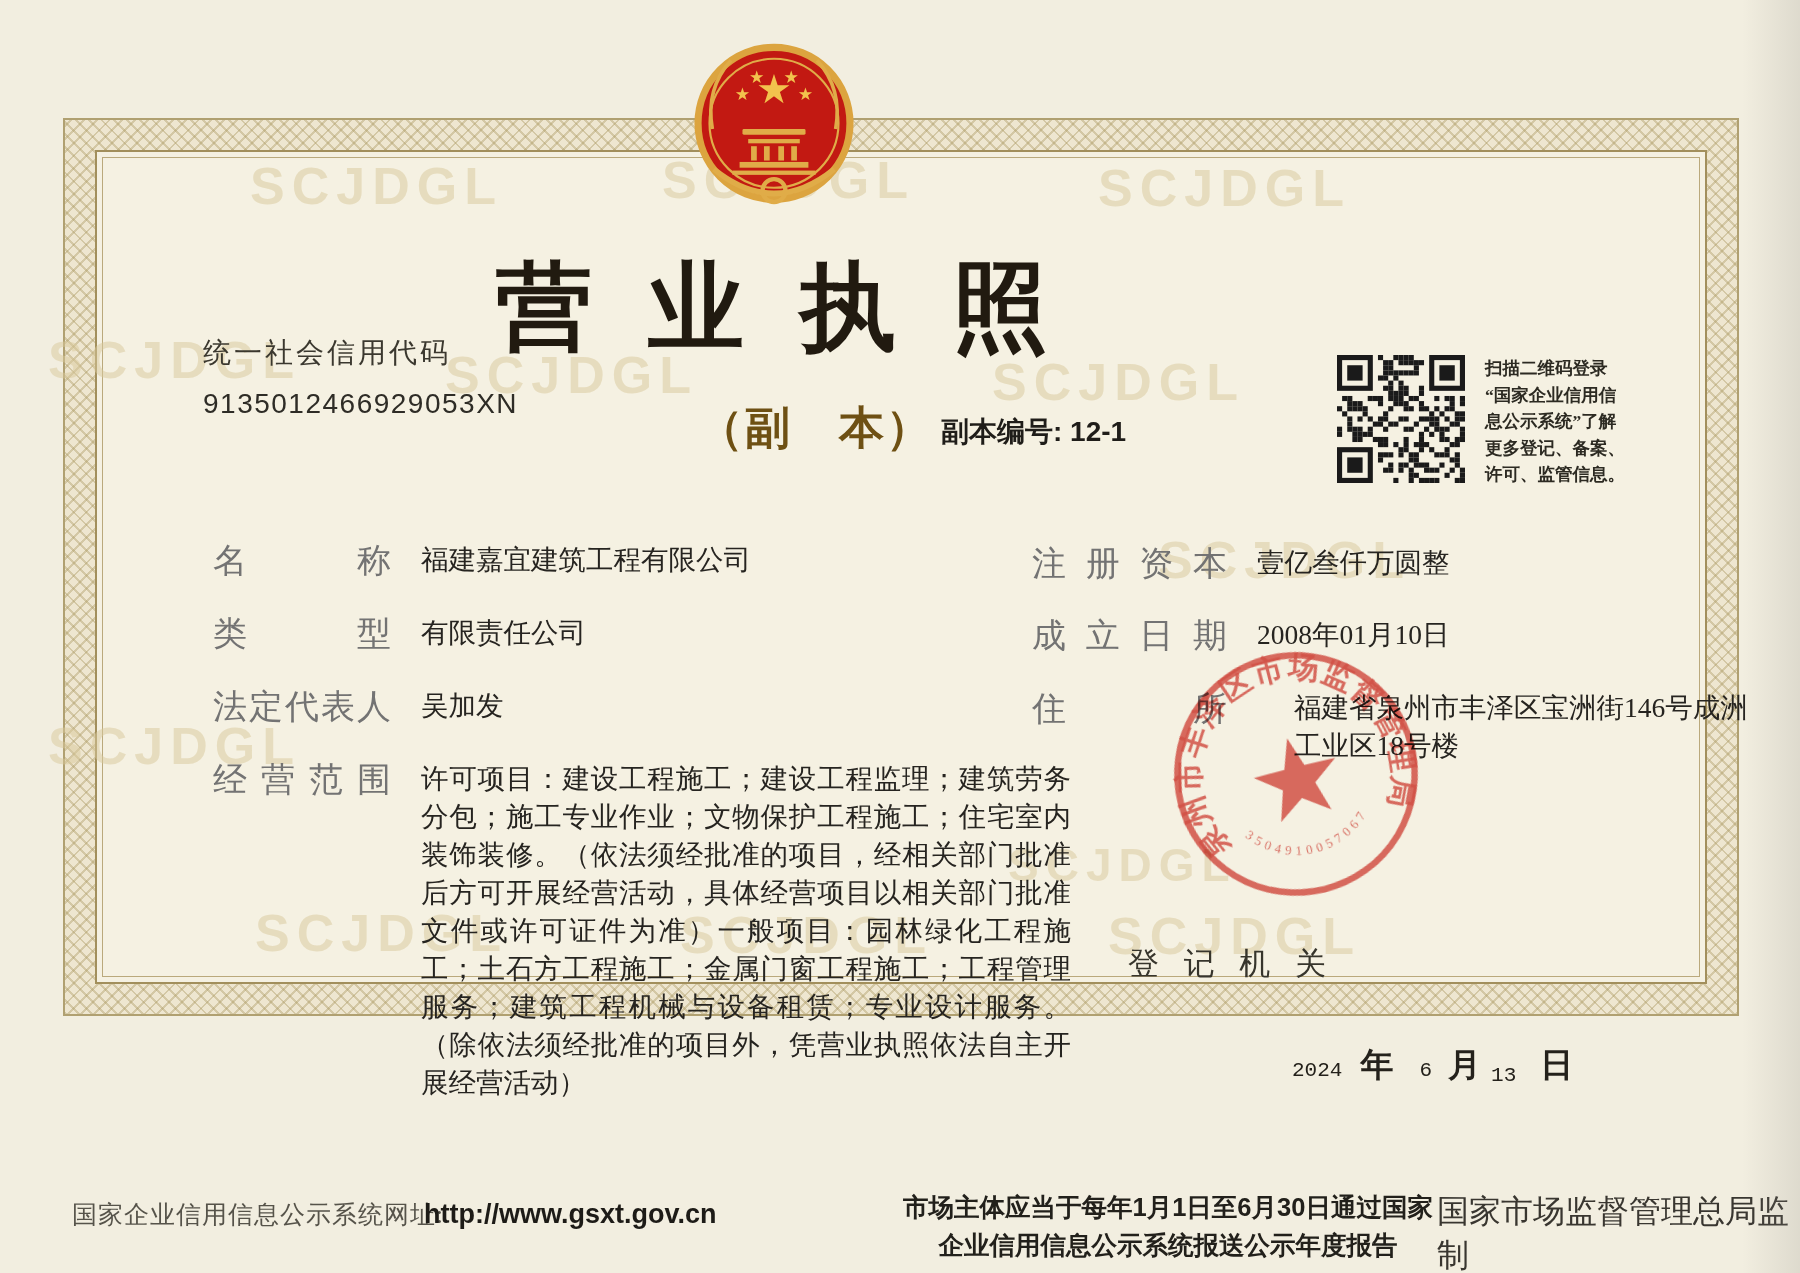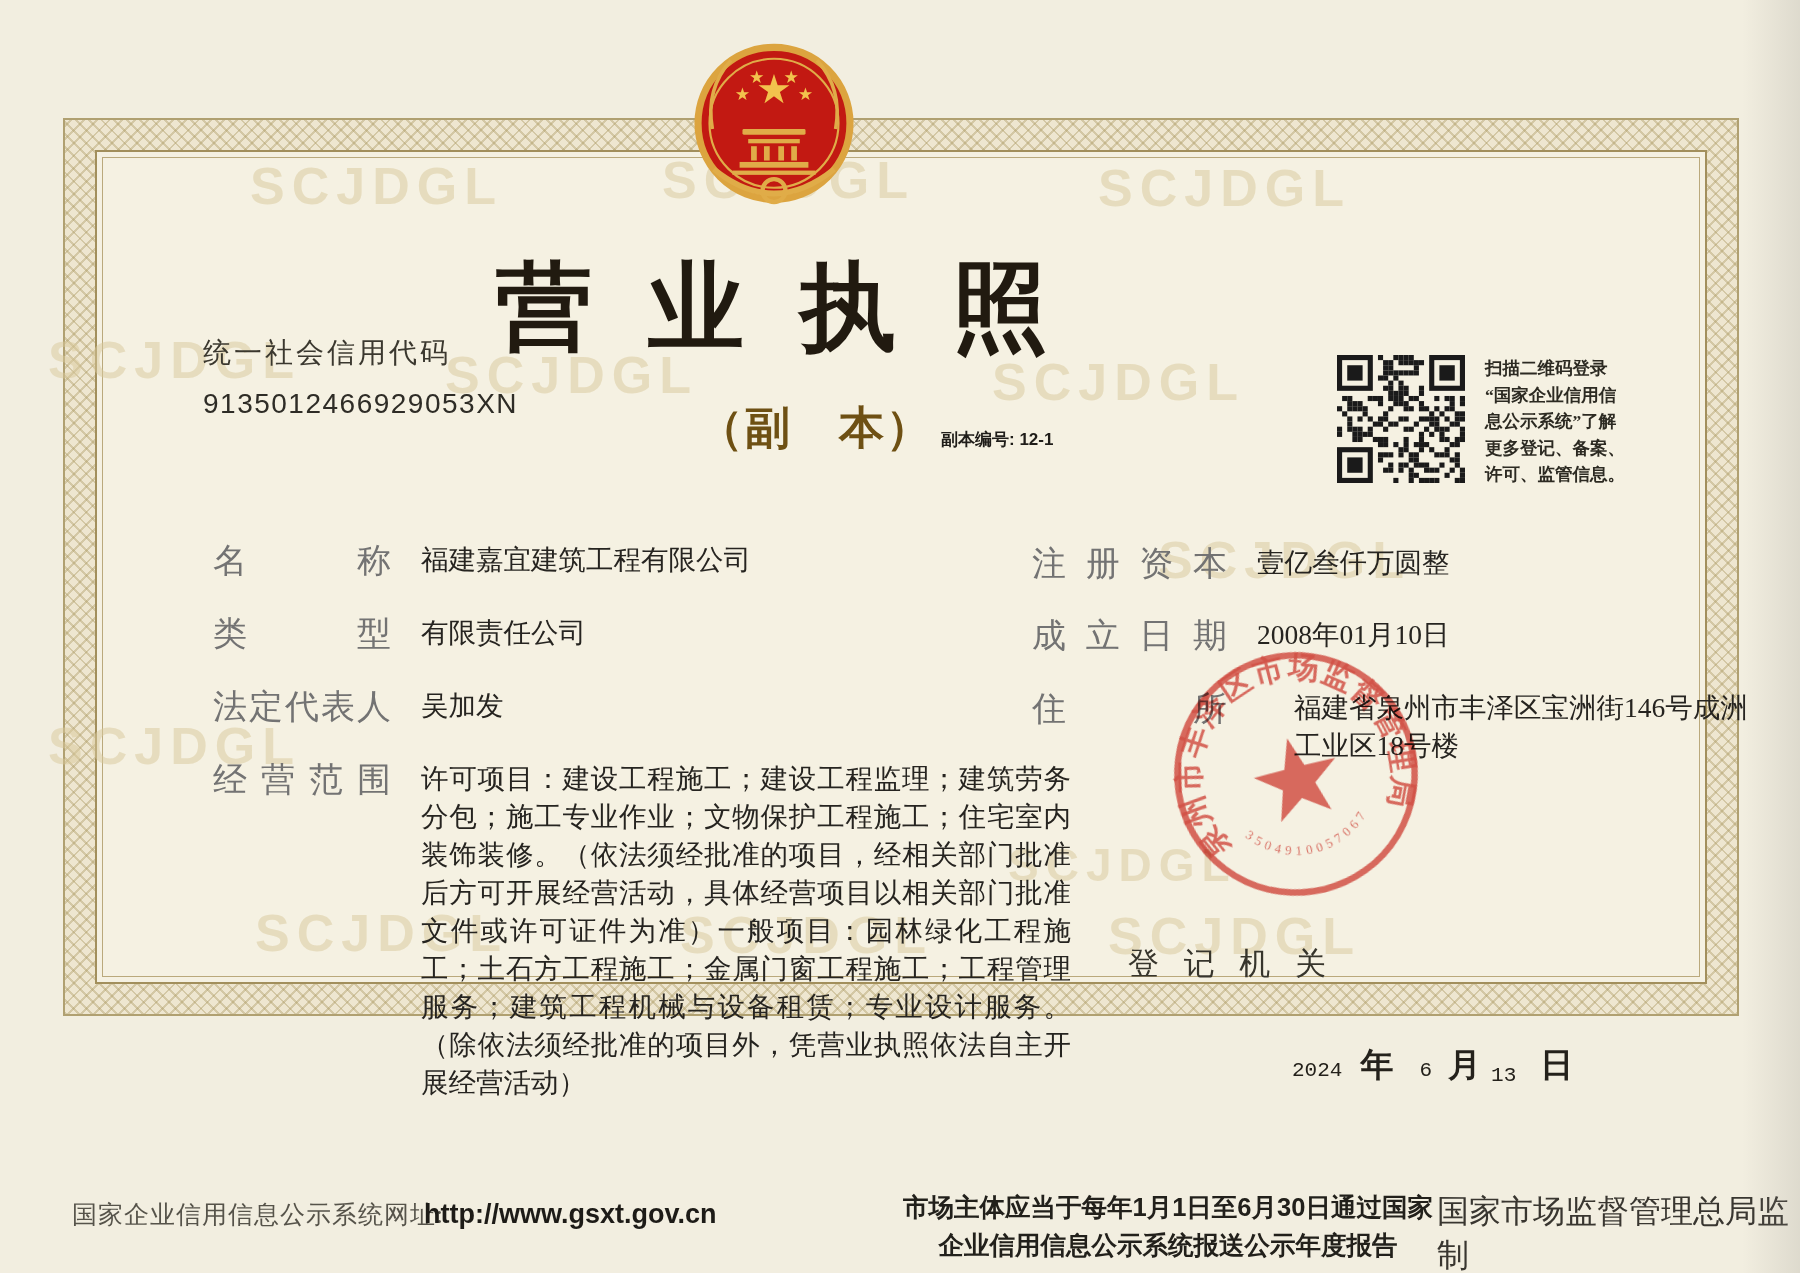--- a/index.html
+++ b/index.html
@@ -26,21 +26,21 @@
       color:#dbc795;opacity:.42;font-weight:bold;pointer-events:none;white-space:nowrap;}
 
   .credit-label{left:203px;top:334px;font-size:28px;color:#3b382f;letter-spacing:3px;}
   .credit-code{left:203px;top:388px;font-size:28px;color:#2e2c26;font-family:"Liberation Sans",sans-serif;letter-spacing:1.5px;}
 
   .title{left:786px;top:244px;transform:translateX(-50%);white-space:nowrap;
          font-size:96px;font-weight:900;color:#211a10;letter-spacing:56px;padding-left:28px;
          font-family:Liberation Serif, serif;}
   .subtitle-row{left:698px;top:398px;display:flex;align-items:flex-end;gap:8px;}
   .subtitle{font-size:45px;font-weight:bold;color:#6e5013;letter-spacing:2px;white-space:nowrap;}
-  .copy-no{font-size:17px;color:#1f1d19;font-weight:600;padding-bottom:7px;font-family:"Liberation Sans",sans-serif;white-space:nowrap;}
+  .copy-no{font-size:28px;color:#1f1d19;font-weight:600;padding-bottom:7px;font-family:"Liberation Sans",sans-serif;white-space:nowrap;}
 
   .qr-block{left:1337px;top:337px;display:flex;gap:20px;margin-top:18px;}
   #qr{width:128px;height:128px;flex-shrink:0;}
   .qr-caption{font-size:17.5px;line-height:26.5px;color:#2c2a22;white-space:pre-line;font-weight:600;width:170px;}
 
   .row{position:absolute;display:flex;align-items:flex-start;}
   .row-l{left:213px;}
   .row-r{left:1032px;justify-content:space-between;}
   .flabel{font-size:34px;color:#737373;width:178px;flex-shrink:0;text-align:justify;text-align-last:justify;letter-spacing:0;}
   .row-r .flabel{width:195px;}

